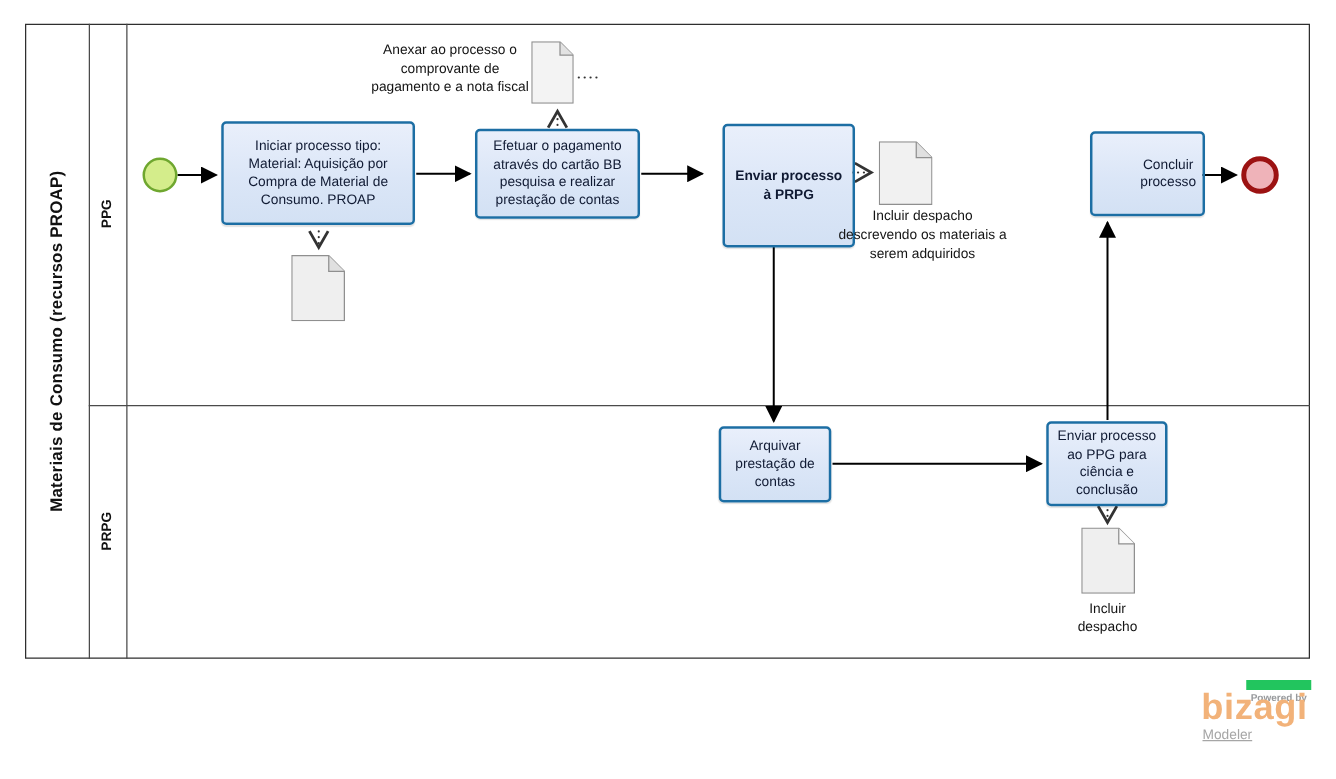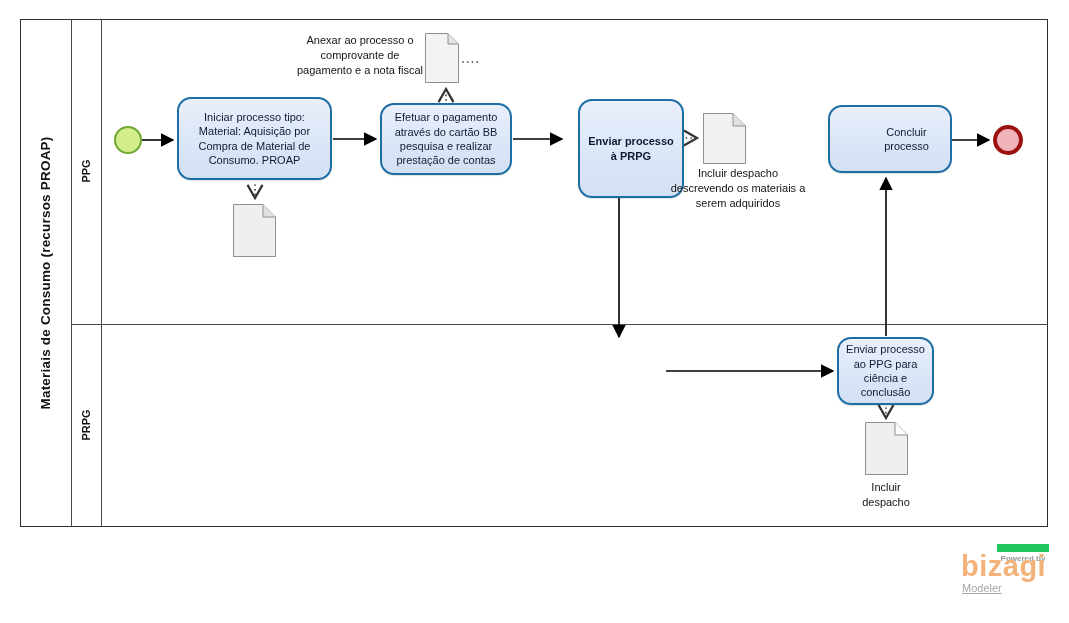--- a/index.html
+++ b/index.html
@@ -15,30 +15,30 @@
   .lane-divider{position:absolute;left:71px;top:324px;width:977px;height:0;border-top:1px solid #4a4a4a;z-index:1;}
   .rot-label{position:absolute;transform:translate(-50%,-50%) rotate(-90deg);white-space:nowrap;font-weight:bold;z-index:2;}
   .pool-title{left:45px;top:273px;font-size:13.5px;letter-spacing:.2px;}
   .lane-label{font-size:11px;}
   .lane-label.ppg{left:86px;top:171px;}
   .lane-label.prpg{left:86px;top:425px;}
   
   svg.flows{position:absolute;left:0;top:0;z-index:2;}
   
   .task{
-    position:absolute;box-sizing:border-box;border:2.5px solid #1c6ea4;border-radius:14px;
+    position:absolute;box-sizing:border-box;border:2.5px solid #1c6ea4;border-radius:4px;
     background:linear-gradient(180deg,#e9effb 0%,#dbe6f7 55%,#d3e1f4 100%);
     display:flex;align-items:center;justify-content:center;text-align:center;
     font-size:11px;line-height:1.3;color:#101a33;padding:4px 6px;z-index:3;
     box-shadow:0 1px 1px rgba(0,0,0,0.12);
   }
   .t-iniciar{left:177px;top:97px;width:155px;height:83px;}
   .t-efetuar{left:380px;top:103px;width:132px;height:72px;justify-content:flex-end;}
   .t-enviar-prpg{left:578px;top:99px;width:106px;height:99px;font-weight:bold;}
-  .t-concluir{left:828px;top:105px;width:124px;height:68px;padding-left:39px;}
+  .t-concluir{left:872px;top:105px;width:92px;height:68px;padding-left:39px;}
   .t-arquivar{left:575px;top:341px;width:90px;height:61px;}
   .t-enviar-ppg{left:837px;top:337px;width:97px;height:68px;}
   
   .event{position:absolute;border-radius:50%;box-sizing:border-box;z-index:3;}
   .start-event{left:114px;top:126px;width:28px;height:28px;background:#d4ed8b;border:2.5px solid #6fa72f;}
   .end-event{left:993px;top:125px;width:30px;height:30px;background:#efb3b9;border:4px solid #9c1212;}
   
   .doc{position:absolute;z-index:3;}
   
   .note{
@@ -109,20 +109,23 @@
   </div>
   <div class="task t-efetuar">
     <span>Efetuar o pagamento através do cartão BB pesquisa e realizar prestação de contas</span>
   </div>
   <div class="task t-enviar-prpg">
     <span>Enviar processo à PRPG</span>
   </div>
   <div class="task t-concluir">
     <span>Concluir processo</span>
   </div>
+  <div class="task t-arquivar">
+    <span>Arquivar prestação de contas</span>
+  </div>
   <div class="task t-enviar-ppg">
     <span>Enviar processo ao PPG para ciência e conclusão</span>
   </div>
 
   <div class="doc" style="left:425px;top:33px;">
     <svg width="34" height="50" viewBox="0 0 34 50">
       <path d="M0.5,0.5 H23 L33.5,11 V49.5 H0.5 Z" fill="#f3f3f3" stroke="#8f8f8f" stroke-width="1"></path>
       <path d="M23,0.5 V11 H33.5" fill="#e2e2e2" stroke="#8f8f8f" stroke-width="1"></path>
     </svg>
   </div>

